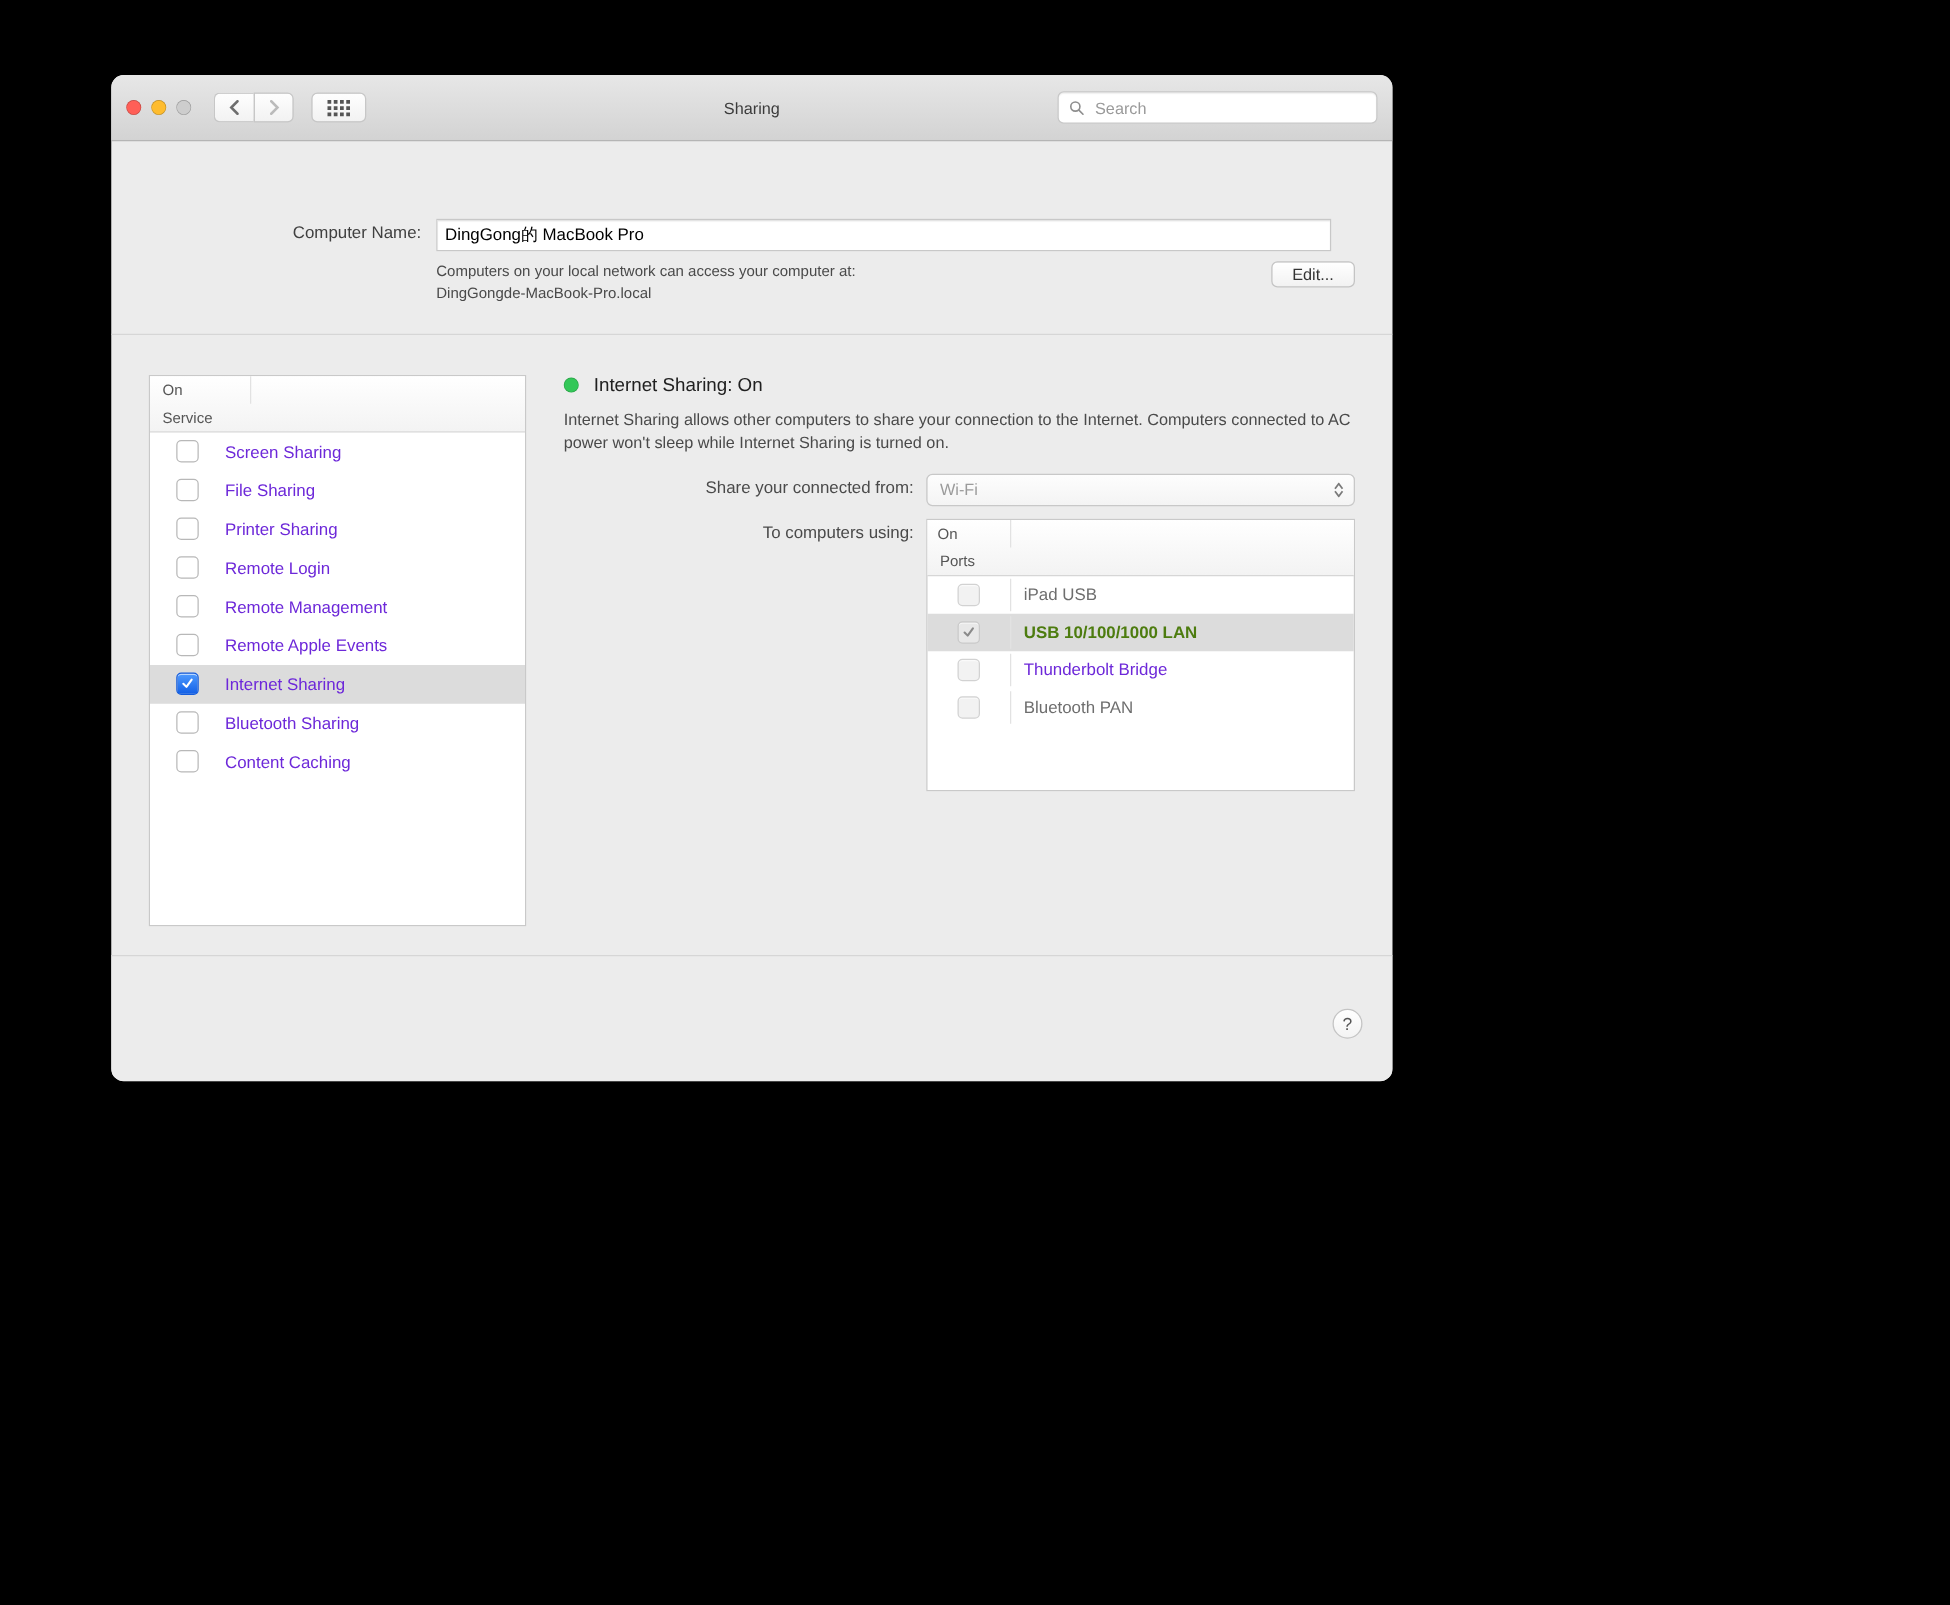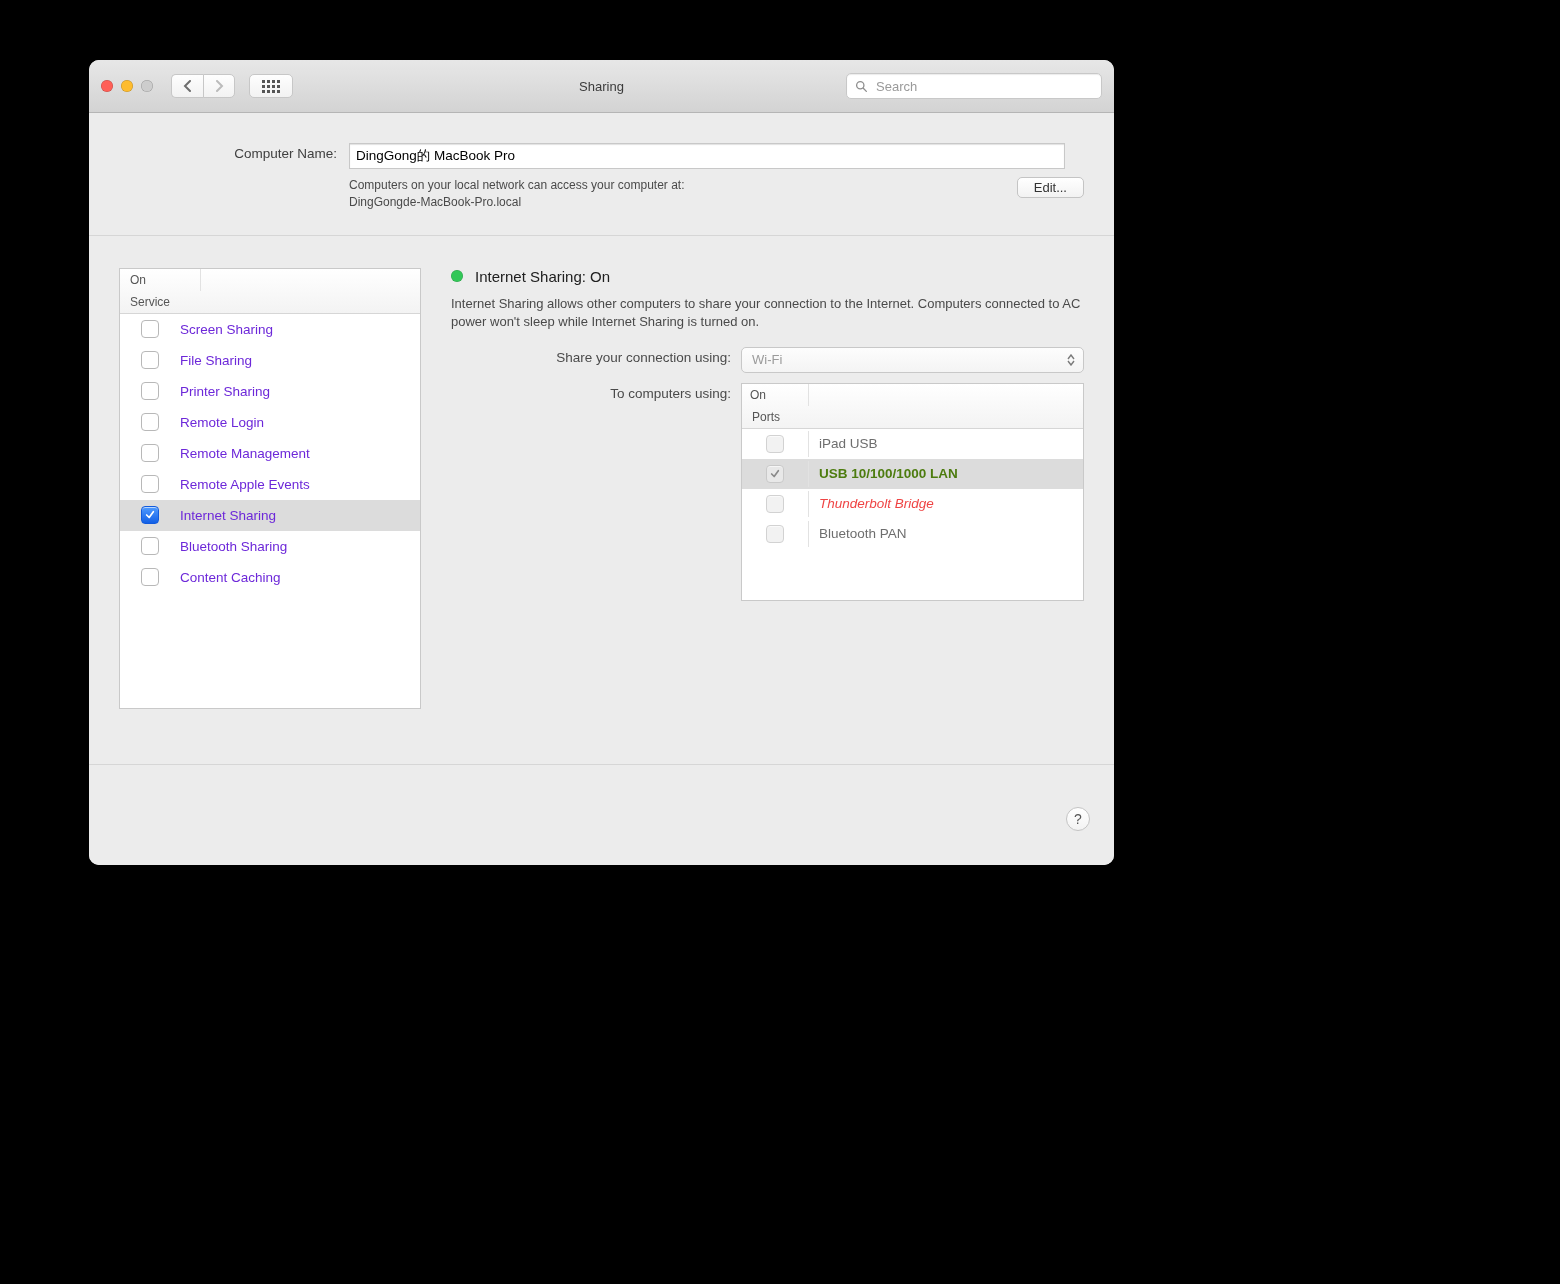--- a/index.html
+++ b/index.html
@@ -92,20 +92,21 @@
     color:#333;
   }
   .searchbox input::placeholder{ color:#9A9A9A;}
 
   
   .top-pane{
     padding: 30px 30px 24px 30px;
     border-bottom:1px solid #D6D6D6;
     display:flex;
     gap:12px;
+    margin-top:32px;
   }
   .cn-label{
     width:218px;
     text-align:right;
     font-size:13.5px;
     color:#404040;
     padding-top:3px;
   }
   .cn-right{ flex:1; display:flex; flex-direction:column; gap:8px;}
   .cn-input{
@@ -416,21 +417,21 @@
     </div>
 
     <div class="detail">
       <div class="status-line">
         <span class="status-dot"></span>
         <span class="status-text">Internet Sharing: On</span>
       </div>
       <div class="desc">Internet Sharing allows other computers to share your connection to the Internet. Computers connected to AC power won't sleep while Internet Sharing is turned on.</div>
 
       <div class="formrow">
-        <label>Share your connection using:</label>
+        <label>Share your connected from:</label>
         <div class="select">
           <span>Wi-Fi</span>
           <span class="stepper">
             <svg width="8" height="6" viewBox="0 0 8 6">
                 <path d="M1 5 L4 1 L7 5" stroke="currentColor" stroke-width="1.4" fill="none"></path>
               </svg>
             <svg width="8" height="6" viewBox="0 0 8 6">
                 <path d="M1 1 L4 5 L7 1" stroke="currentColor" stroke-width="1.4" fill="none"></path>
               </svg>
           </span>
@@ -458,21 +459,21 @@
                       <path d="M2 6 L5 9 L10 2" stroke="currentColor" stroke-width="2" fill="none" stroke-linecap="round" stroke-linejoin="round"></path>
                     </svg>
                   </span>
                 </div>
                 <div class="col-port dimx" style="color: #4d7c0f; font-weight: bold;">USB 10/100/1000 LAN</div>
               </div>
               <div class="prow">
                 <div class="col-on">
                   <span class="chk disabled"></span>
                 </div>
-                <div class="col-port dimx" style="color: #ef4444; font-style: italic;">Thunderbolt Bridge</div>
+                <div class="col-port dimx" style="color: #6d28d9;">Thunderbolt Bridge</div>
               </div>
               <div class="prow">
                 <div class="col-on">
                   <span class="chk disabled"></span>
                 </div>
                 <div class="col-port dimx" style="color: rgb(110, 110, 110);">Bluetooth PAN</div>
               </div>
             </div>
         </div>
       </div>

